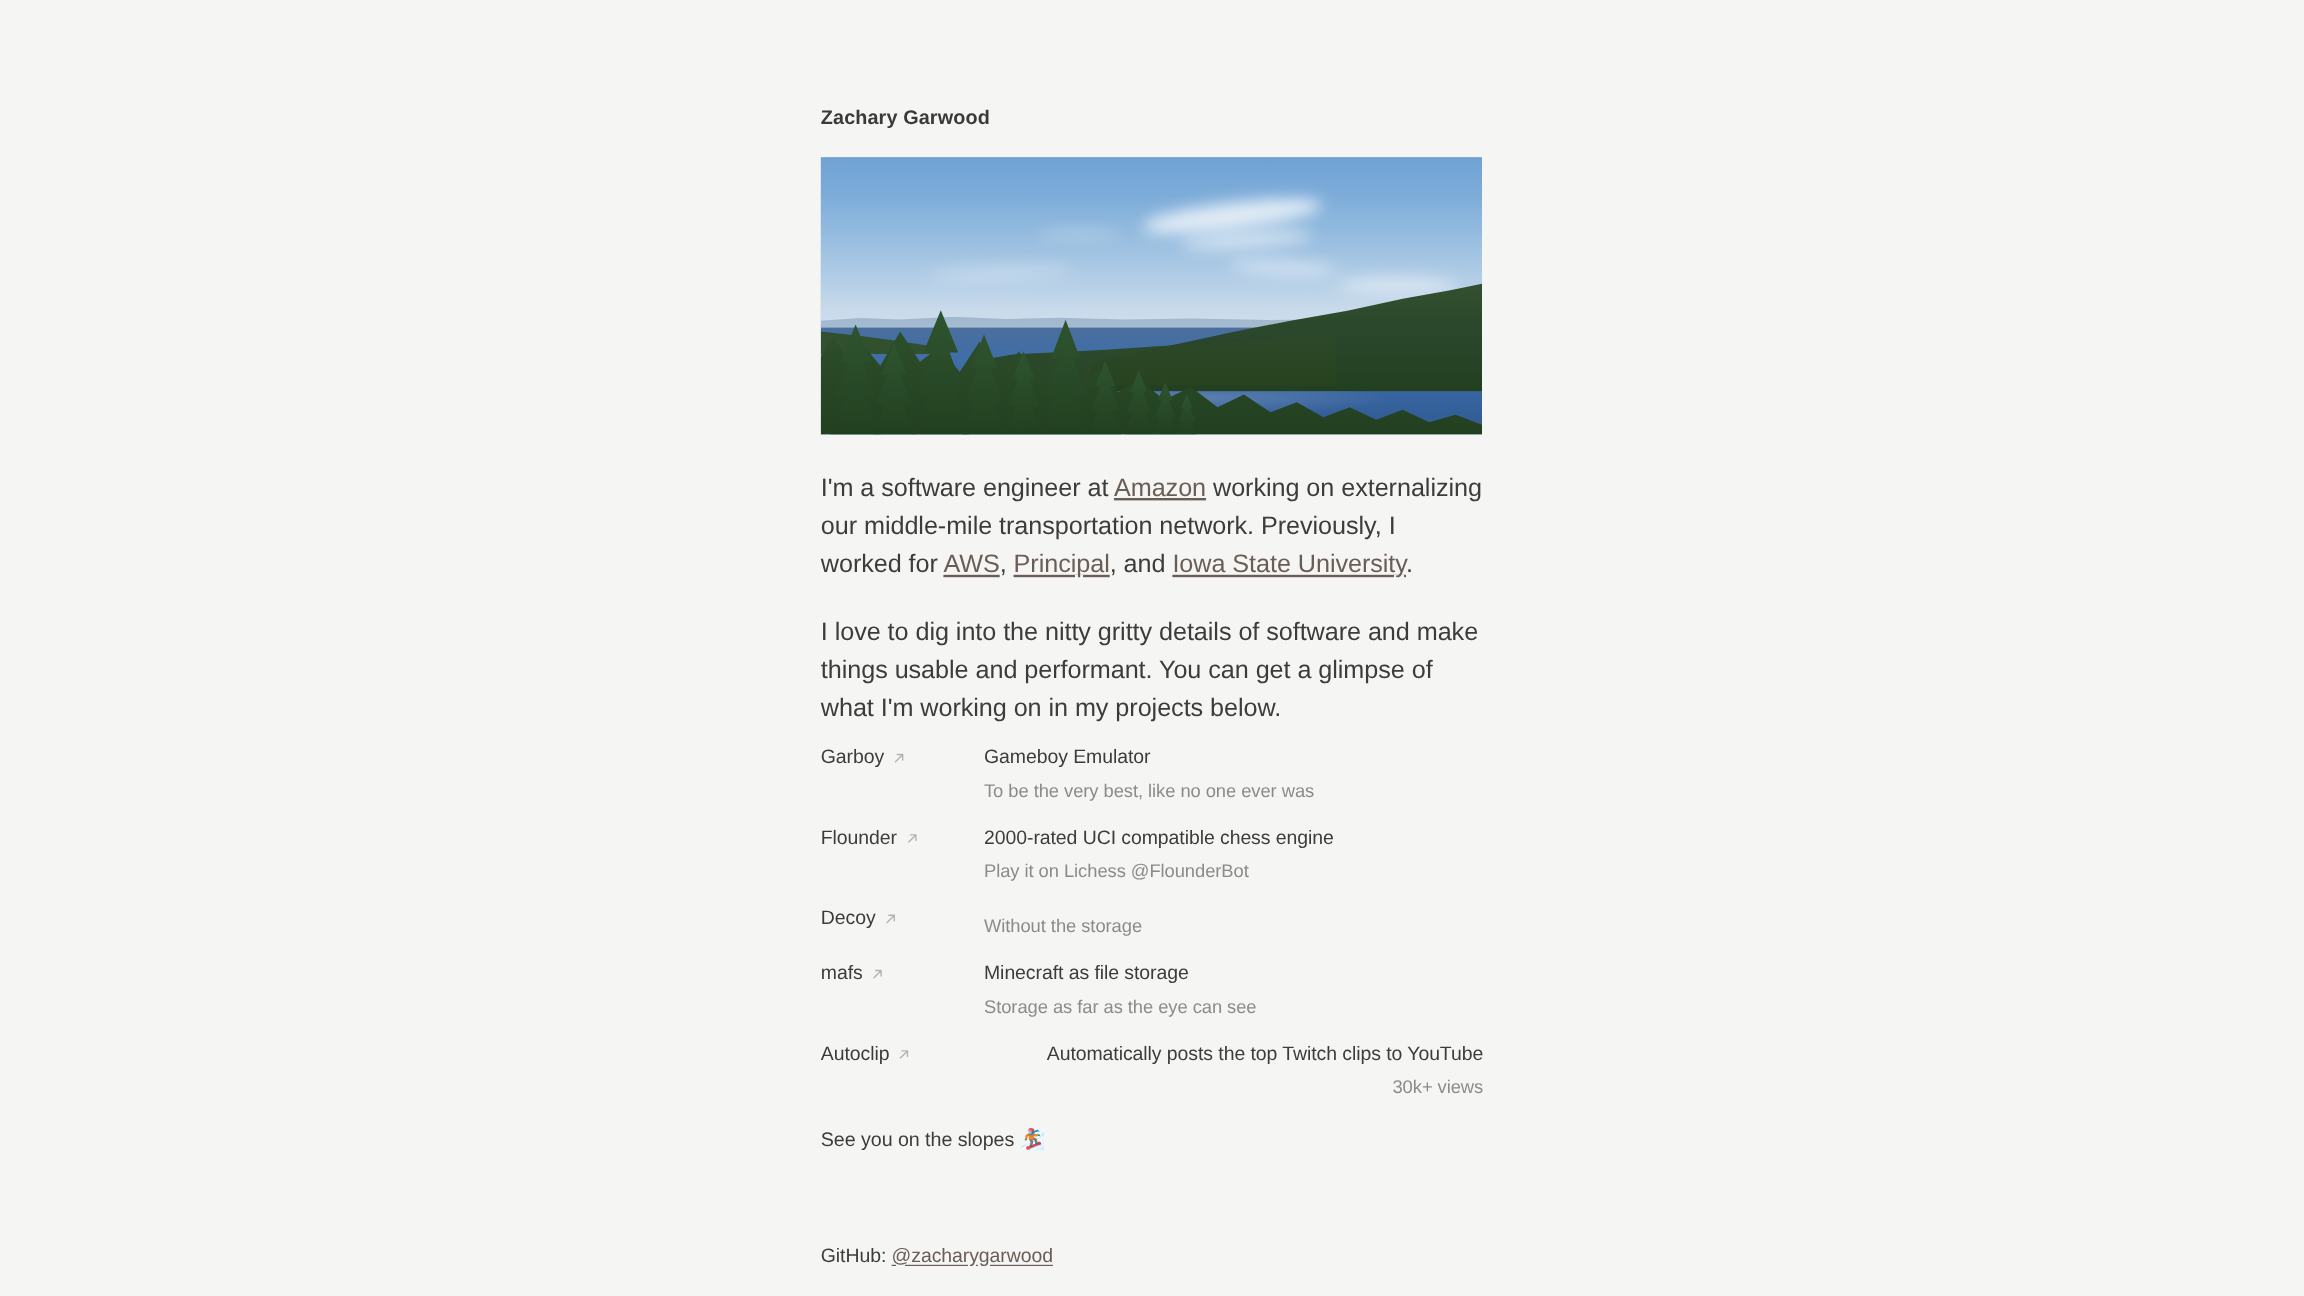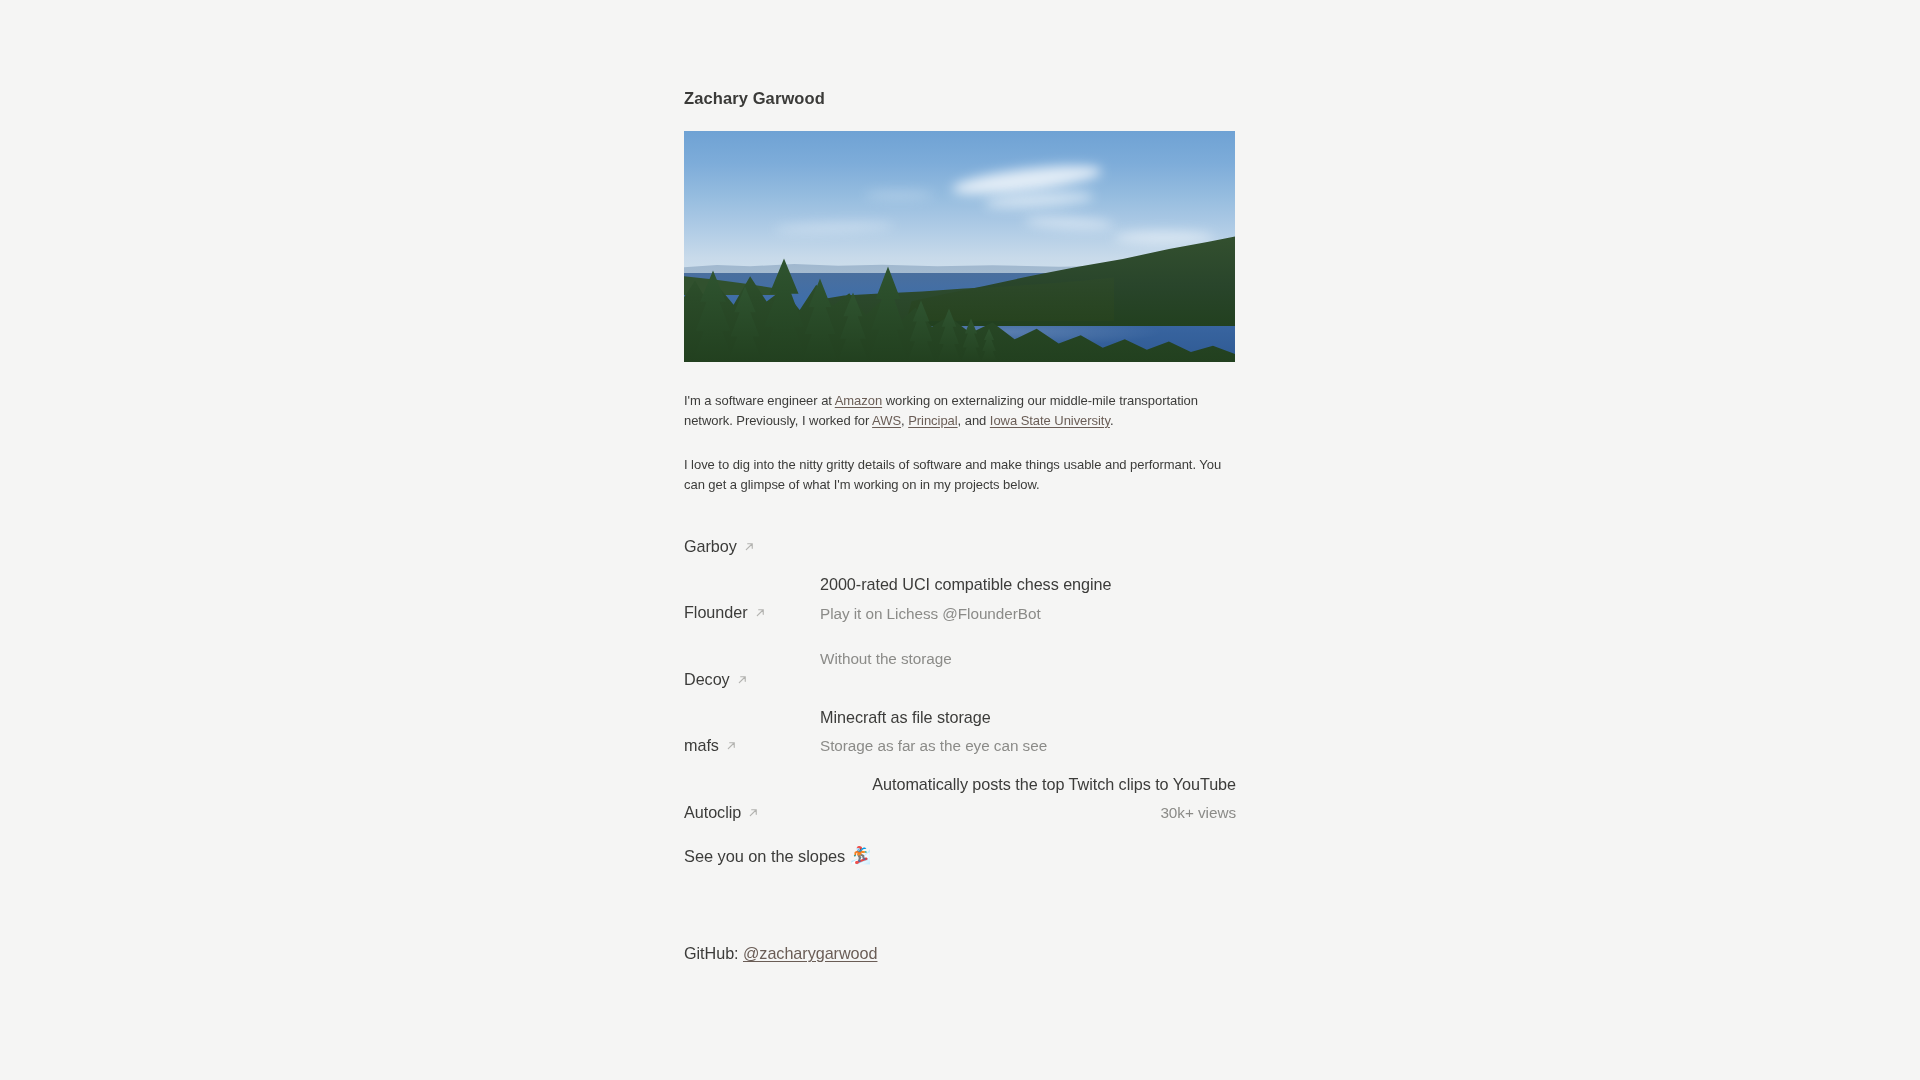--- a/index.html
+++ b/index.html
@@ -137,21 +137,21 @@
   .hero .t4 { left: 116px; width: 40px; height: 84px; }
   .hero .t5 { left: 152px; width: 34px; height: 70px; }
   .hero .t6 { left: 182px; width: 44px; height: 96px; }
   .hero .t7 { left: 222px; width: 30px; height: 62px; }
   .hero .t8 { left: 252px; width: 26px; height: 54px; }
   .hero .t9 { left: 276px; width: 22px; height: 44px; }
   .hero .t10 { left: 296px; width: 18px; height: 34px; }
 
   
   .bio {
-    font-size: 13px;
+    font-size: 21px;
     line-height: 1.52;
     color: #3c3c3a;
     margin: 0 0 24px 0;
     letter-spacing: -0.05px;
   }
   .bio:last-of-type { margin-bottom: 0; }
   .link {
     color: #6a5d56;
     text-decoration: underline;
     text-underline-offset: 2px;
@@ -168,21 +168,20 @@
     margin-bottom: 18px;
   }
   .project:last-child { margin-bottom: 0; text-align: right; }
   .project-name-col {
     width: 136px;
     flex: 0 0 136px;
     display: flex;
     align-items: center;
     gap: 7px;
     padding-top: 1px;
-    margin-top: 28px;
   }
   .project-name {
     font-size: 16.2px;
     color: #3c3c3a;
     cursor: pointer;
     letter-spacing: -0.05px;
   }
   .arrow-icon {
     display: inline-block;
     width: 11px;
@@ -278,20 +277,24 @@
 
       <div class="project">
         <div class="project-name-col">
           <span class="project-name">Garboy</span>
           <span class="arrow-icon">
             <svg width="11" height="11" viewBox="0 0 12 12">
                 <path d="M2.5 9.5 L9 3 M4 3 H9 V8" fill="none" stroke="#b3b3b0" stroke-width="1.25" stroke-linecap="round" stroke-linejoin="round"></path>
               </svg>
           </span>
         </div>
+        <div class="project-desc-col">
+          <div class="project-title">Gameboy Emulator</div>
+          <div class="project-sub">To be the very best, like no one ever was</div>
+        </div>
       </div>
 
       <div class="project">
         <div class="project-name-col">
           <span class="project-name">Flounder</span>
           <span class="arrow-icon">
             <svg width="11" height="11" viewBox="0 0 12 12">
                 <path d="M2.5 9.5 L9 3 M4 3 H9 V8" fill="none" stroke="#b3b3b0" stroke-width="1.25" stroke-linecap="round" stroke-linejoin="round"></path>
               </svg>
           </span>

